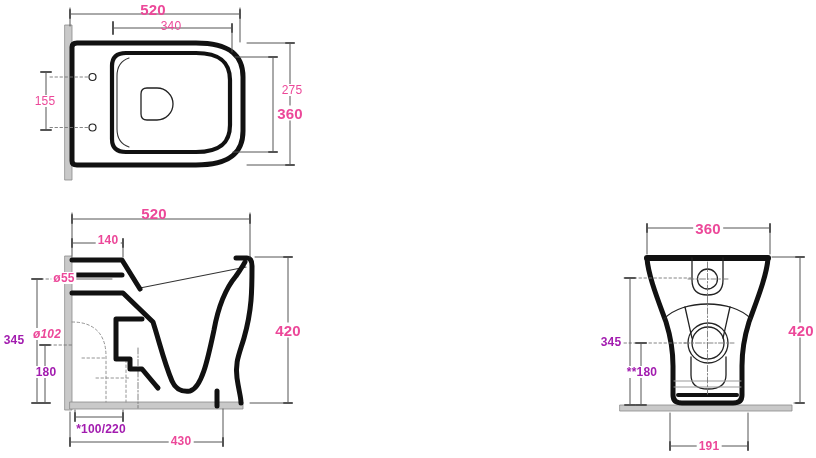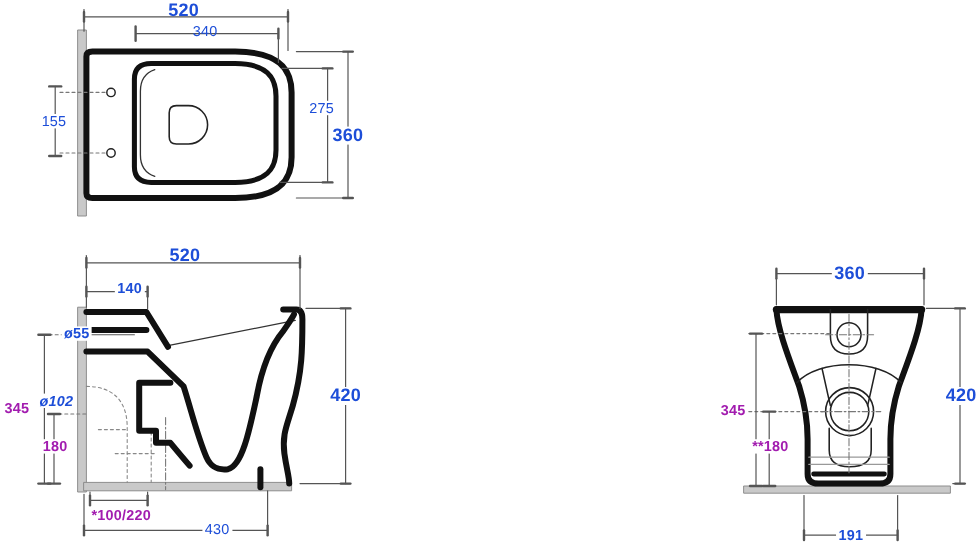--- a/index.html
+++ b/index.html
@@ -1,20 +1,20 @@
 <!DOCTYPE html>
 <html><head>
 <meta charset="utf-8">
 <style>
   html,body{margin:0;padding:0;}
   body{width:816px;height:458px;position:relative;background:#ffffff;
        font-family:"Liberation Sans", sans-serif;overflow:hidden;}
   #stage{position:absolute;left:0;top:0;width:816px;height:458px;}
   svg{position:absolute;left:0;top:0;}
-  .lbl{position:absolute;transform:translate(-50%,-50%);color:#1d4ed8;
+  .lbl{position:absolute;transform:translate(-50%,-50%);color:#ec4899;
        font-size:12px;line-height:1;white-space:nowrap;letter-spacing:0.2px;}
   .lbl.big{font-size:15px;font-weight:bold;}
   .lbl.bold{font-weight:bold;}
   .lbl.red{color:#a21caf;font-weight:bold;}
   .lbl.bg{background:#ffffff;padding:0 2px;}
 </style>
 </head>
 <body>
 
 <div id="stage">
@@ -199,32 +199,32 @@
       <line x1="670" y1="413" x2="670" y2="450"></line>
       <line x1="748" y1="413" x2="748" y2="450"></line>
       <line x1="670" y1="442" x2="670" y2="450" stroke-width="2"></line>
       <line x1="748" y1="442" x2="748" y2="450" stroke-width="2"></line>
     </g>
   </g>
 </svg>
 
   <div class="lbl big" style="left:153px;top:9px;">520</div>
   <div class="lbl" style="left:171px;top:26px;">340</div>
-  <div class="lbl bg" style="left:268px;top:90px;">275</div>
+  <div class="lbl bg" style="left:292px;top:90px;">275</div>
   <div class="lbl big bg" style="left:290px;top:113px;">360</div>
   <div class="lbl bg" style="left:45px;top:101px;text-align:right;">155</div>
 
   <div class="lbl big" style="left:154px;top:213px;">520</div>
   <div class="lbl bold bg" style="left:96px;top:240px;margin-left:12px;">140</div>
   <div class="lbl bold bg" style="left:64px;top:278px;">ø55</div>
   <div class="lbl red" style="left:14px;top:340px;">345</div>
   <div class="lbl bold bg" style="left:47px;top:334px;font-style:italic;">ø102</div>
   <div class="lbl red bg" style="left:46px;top:372px;">180</div>
   <div class="lbl red" style="left:101px;top:429px;">*100/220</div>
-  <div class="lbl bg" style="left:181px;top:441px;">430</div>
+  <div class="lbl bg" style="left:181px;top:441px;font-weight:bold;">430</div>
   <div class="lbl big bg" style="left:288px;top:330px;">420</div>
 
   <div class="lbl big bg" style="left:708px;top:228px;">360</div>
   <div class="lbl big bg" style="left:801px;top:330px;">420</div>
   <div class="lbl red" style="left:611px;top:342px;">345</div>
   <div class="lbl red bg" style="left:642px;top:372px;">**180</div>
   <div class="lbl bold bg" style="left:709px;top:446px;">191</div>
 </div>
 
 </body></html>

